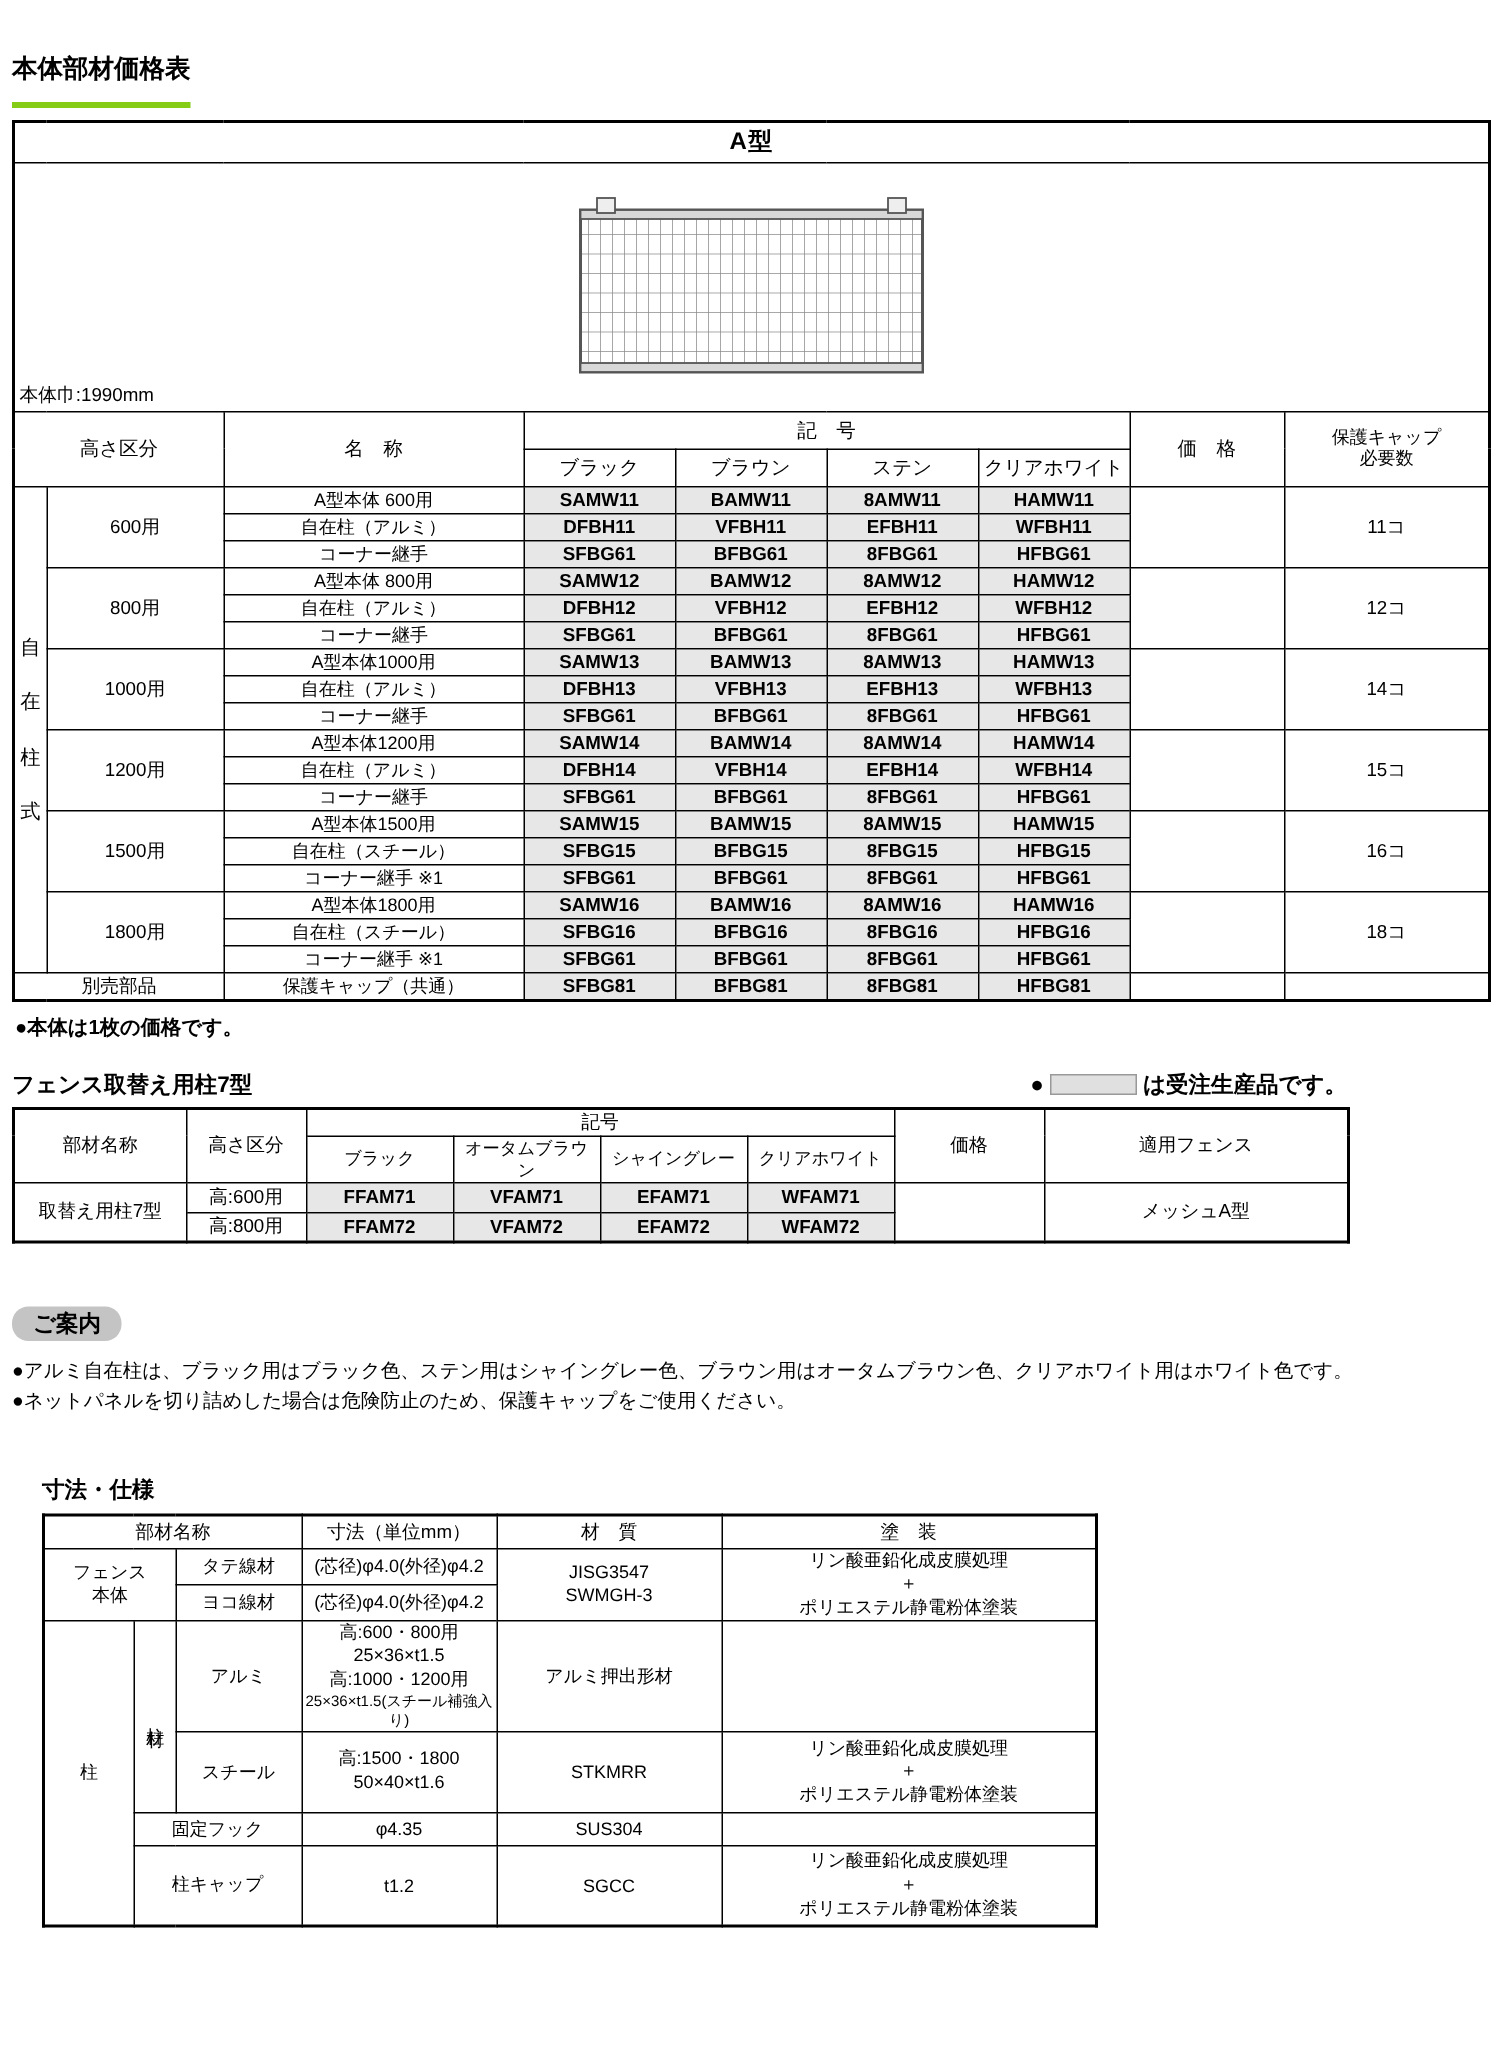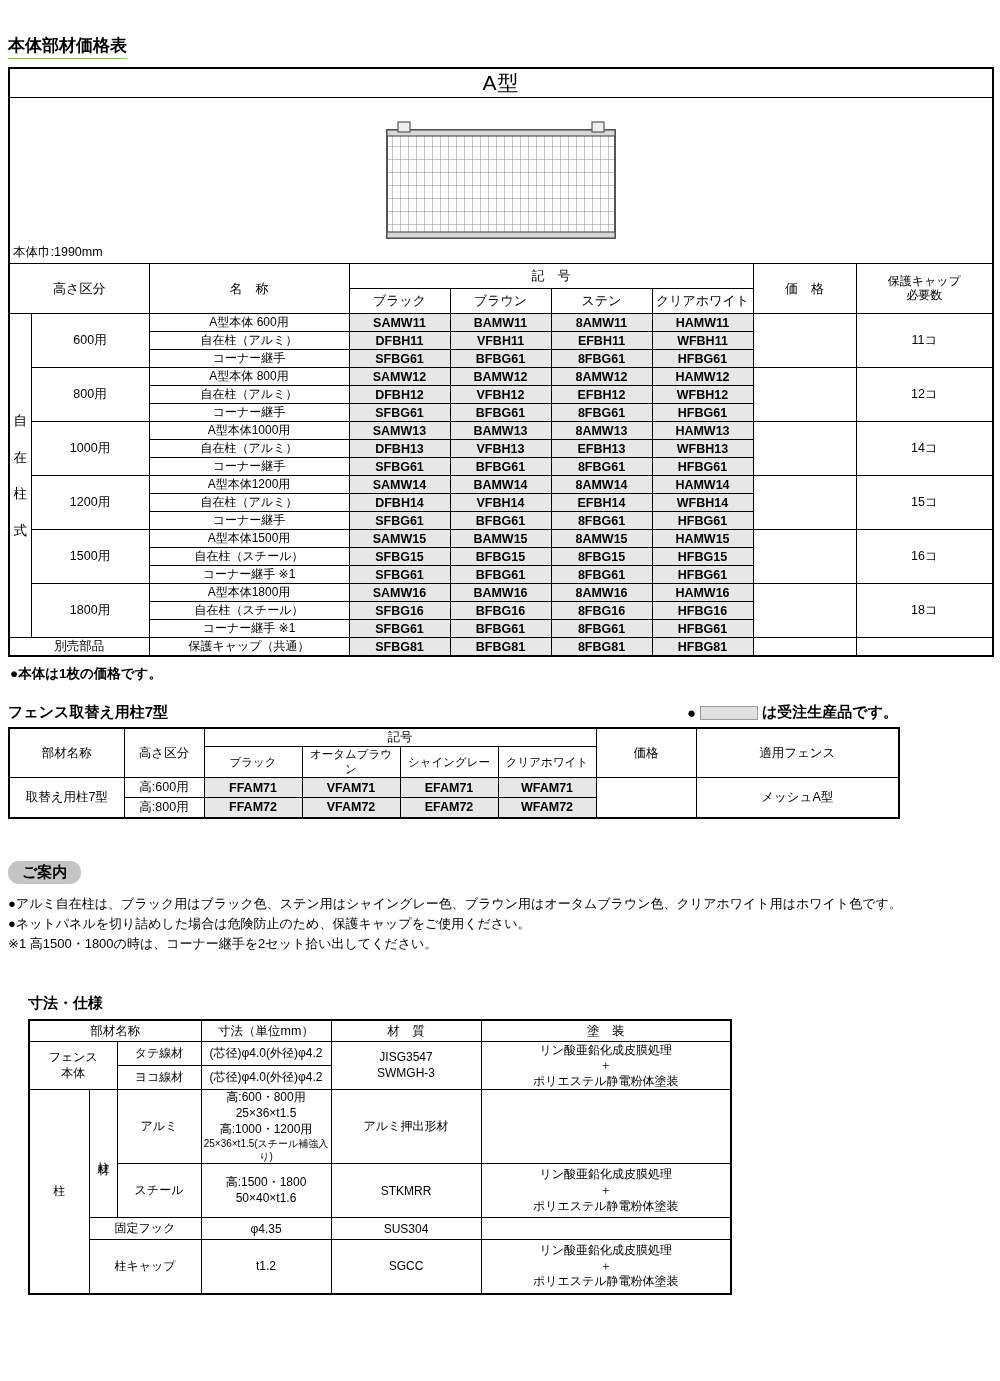--- a/index.html
+++ b/index.html
@@ -3,28 +3,28 @@
 <meta charset="utf-8">
 <style>
   * { margin:0; padding:0; box-sizing:border-box; }
   html,body { background:#fff; }
   body { width:1000px; color:#000; font-family:"Liberation Sans","DejaVu Sans",sans-serif; }
   .page { width:1000px; height:1381px; padding:8px 8px 0 8px; overflow:hidden; position:relative; }
 
   .title { font-size:40px; font-weight:bold; letter-spacing:0; line-height:1.1; white-space:nowrap; }
   .title .sub { font-size:33px; }
 
-  .sec-head { display:inline-block; font-size:17px; font-weight:bold; border-bottom:1px solid #84cc16; padding-bottom:1px; margin:26px 0 8px 0; }
+  .sec-head { display:inline-block; font-size:17px; font-weight:bold; border-bottom:4px solid #84cc16; padding-bottom:11px; margin:26px 0 8px 0; }
 
   table { border-collapse:collapse; table-layout:fixed; }
   td, th { border:1px solid #000; font-size:12px; text-align:center; vertical-align:middle; padding:0 2px; overflow:hidden; }
 
   
   .main-table { width:984px; border:2px solid #000; }
-  .main-table .type-hd { font-size:21px; font-weight:normal; height:27px; letter-spacing:1px; }
+  .main-table .type-hd { font-size:16px; font-weight:bold; height:27px; letter-spacing:1px; }
   .main-table .img-cell { height:166px; position:relative; padding:0; }
   .img-cell .fence-wrap { display:flex; justify-content:center; align-items:center; height:100%; }
   .img-cell .wnote { position:absolute; left:3px; bottom:2px; font-size:12.5px; }
   .main-table th { font-weight:normal; font-size:13px; height:25px; background:#fff; }
   .main-table .cap-hd { font-size:12px; line-height:1.15; }
   .main-table td.h { font-size:12.5px; height:18px; }
   .main-table td.nm { font-size:12px; white-space:nowrap; }
   .main-table td.cd { background:#e7e7e7; font-weight:bold; font-size:12.5px; white-space:nowrap; }
   .main-table td.pr { background:#fff; }
   .main-table td.cp { font-size:12.5px; }
@@ -344,21 +344,20 @@
       <td class="cd">VFAM72</td>
       <td class="cd">EFAM72</td>
       <td class="cd">WFAM72</td>
     </tr>
   </tbody>
     </table>
 
   <div><span class="guide-head">ご案内</span></div>
   <div class="guide-note">●アルミ自在柱は、ブラック用はブラック色、ステン用はシャイングレー色、ブラウン用はオータムブラウン色、クリアホワイト用はホワイト色です。</div>
   <div class="guide-note">●ネットパネルを切り詰めした場合は危険防止のため、保護キャップをご使用ください。</div>
-  <div class="guide-note">※1 高1500・1800の時は、コーナー継手を2セット拾い出してください。</div>
 
   <div class="spec-head">寸法・仕様</div>
 
   <table class="spec-table">
     <colgroup>
       <col style="width:60px">
         <col style="width:28px">
         <col style="width:84px">
       <col style="width:130px">
         <col style="width:150px">

